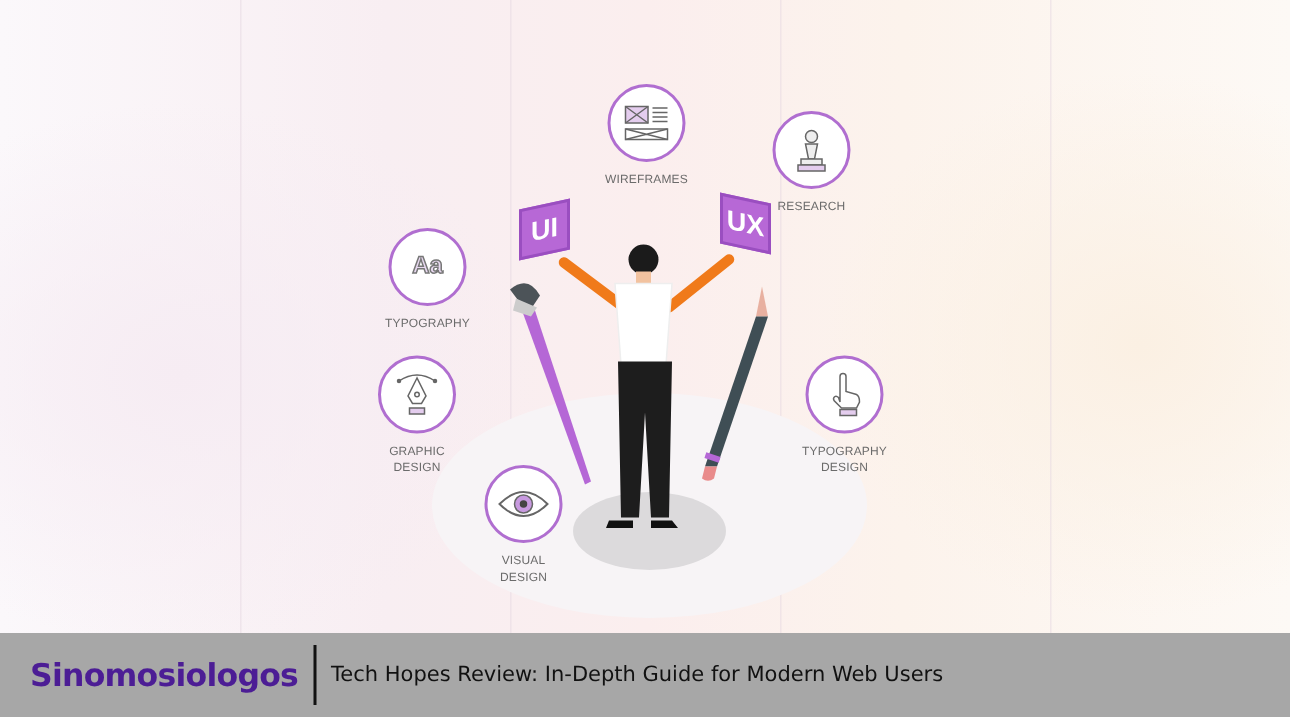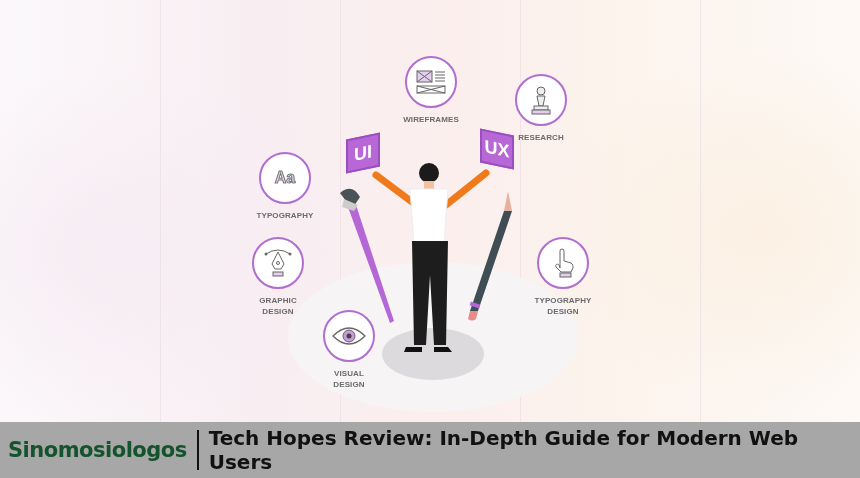--- a/index.html
+++ b/index.html
@@ -6,26 +6,26 @@
 body{width:860px;height:478px;overflow:hidden;font-family:"DejaVu Sans",sans-serif;background:#fff;position:relative}
 #hero{position:absolute;left:0;top:0;width:860px;height:422px;overflow:hidden;
  background:radial-gradient(ellipse 340px 260px at 120px 250px,#f6ecf3 0%,rgba(255,255,255,0) 70%),
  radial-gradient(ellipse 300px 260px at 760px 230px,#fbf0e3 0%,rgba(255,255,255,0) 70%),
  linear-gradient(90deg,#fbf8fb 0%,#f8eef2 30%,#fbeeee 50%,#fcf3ec 70%,#fdf9f5 100%);}
 .band{position:absolute;top:0;height:422px;width:1px;background:rgba(230,215,225,.5)}
 .platform{position:absolute;left:288px;top:262px;width:290px;height:150px;border-radius:50%;background:#f7f4f6}
 .shadow{position:absolute;left:382px;top:328px;width:102px;height:52px;border-radius:50%;background:#dcdadc}
 .node{position:absolute;text-align:center;width:110px}
 .circ{width:52px;height:52px;border-radius:50%;border:2px solid #b06ed0;background:#fff;margin:0 auto;display:flex;align-items:center;justify-content:center}
-.lbl{font-family:"Liberation Sans",sans-serif;font-size:8px;font-weight:bold;color:#6b6b6b;letter-spacing:.1px;line-height:11px;margin-top:6px}
+.lbl{font-family:"Liberation Sans",sans-serif;font-size:8px;font-weight:normal;color:#6b6b6b;letter-spacing:.1px;line-height:11px;margin-top:6px}
 .cube{position:absolute;width:34px;height:34px;background:#b768d6;border:2px solid #9a4ec0;color:#fff;font-family:"Liberation Sans",sans-serif;font-weight:bold;font-size:18px;display:flex;align-items:center;justify-content:center;transform:skewY(-12deg)}
 #footer{position:absolute;left:0;top:422px;width:860px;height:56px;background:#a7a7a7;display:flex;align-items:center}
-.brand{font-family:"DejaVu Sans",sans-serif;font-weight:bold;font-size:21px;color:#14532d;padding-left:8px;letter-spacing:-.5px}
+.brand{font-family:"DejaVu Sans",sans-serif;font-weight:bold;font-size:21px;color:#4c1d95;padding-left:20px;letter-spacing:-.5px}
 .sep{width:2px;height:40px;background:#111;margin:0 10px 0 10px}
-.title{font-family:"DejaVu Sans",sans-serif;font-weight:bold;font-size:20px;color:#111}
+.title{font-family:"DejaVu Sans",sans-serif;font-weight:normal;font-size:14px;color:#111}
 </style>
 </head>
 <body>
 
 <div id="hero">
   <div class="band" style="left:160px"></div>
   <div class="band" style="left:340px"></div>
   <div class="band" style="left:520px"></div>
   <div class="band" style="left:700px"></div>
 

